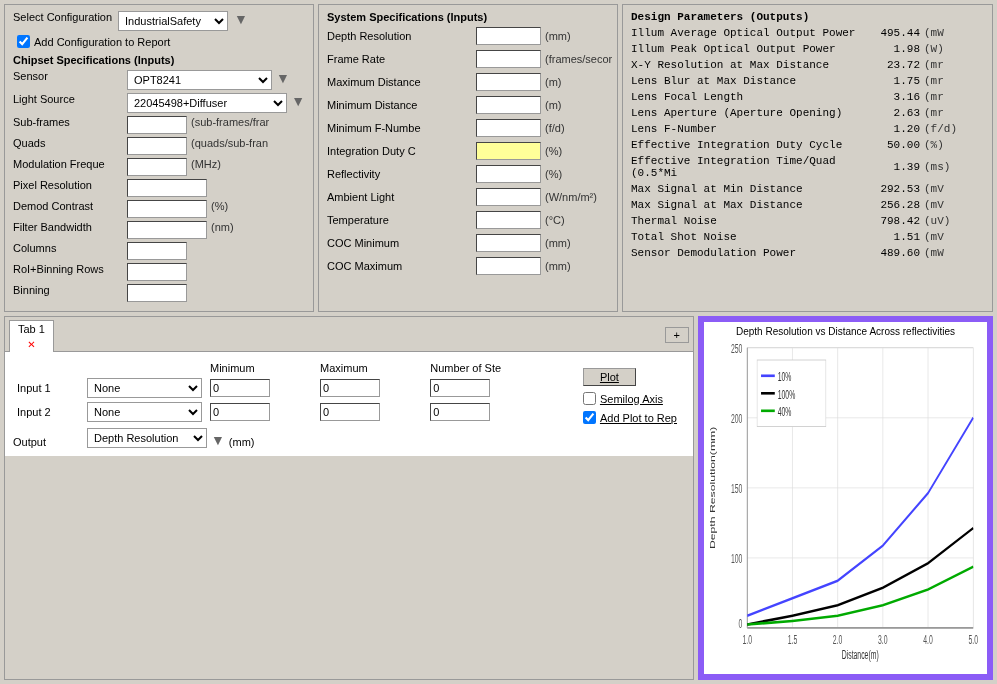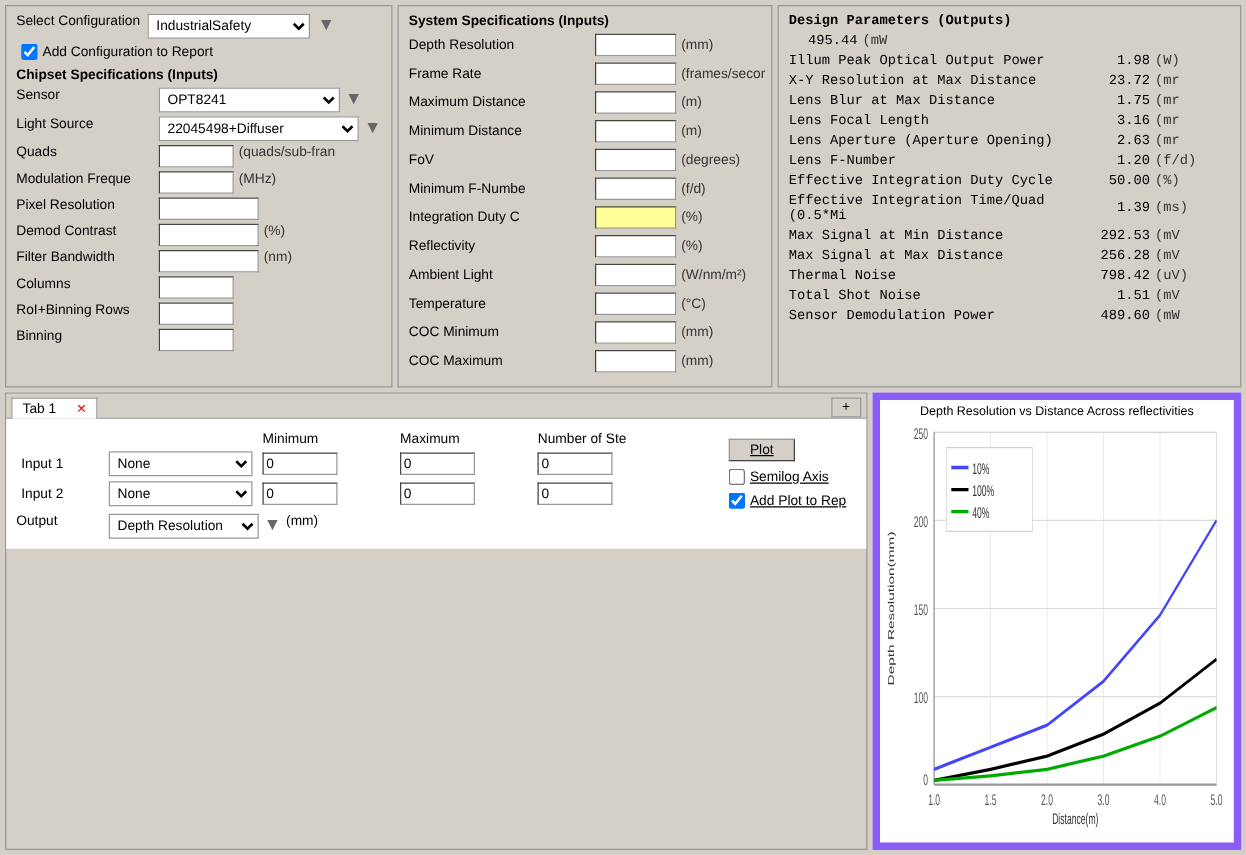--- a/index.html
+++ b/index.html
@@ -148,25 +148,26 @@
       padding: 2px 4px 0 4px;
       gap: 2px;
     }
     .tab {
       background: #d4d0c8;
       border: 1px solid #999;
       border-bottom: none;
       padding: 2px 8px;
       display: flex;
       align-items: center;
-      gap: 16px;
+      gap: 4px;
       cursor: pointer;
       font-size: 11px;
       position: relative;
       top: 1px;
+      flex-direction: column;
     }
     .tab.active {
       background: #fff;
       z-index: 1;
     }
     .tab-close {
       color: red;
       font-size: 10px;
       cursor: pointer;
     }
@@ -221,21 +222,21 @@
       font-size: 11px;
     }
     .check-row {
       display: flex;
       align-items: center;
       gap: 4px;
       font-size: 11px;
     }
     .output-row-bottom {
       display: flex;
-      align-items: flex-start;
+      align-items: flex-end;
       gap: 4px;
       margin-top: 4px;
       font-size: 11px;
     }
     .bottom-right {
       width: 295px;
       min-width: 295px;
       background: white;
       border: 6px solid #8b5cf6;
       padding: 4px;
@@ -253,21 +254,21 @@
 </head>
 <body>
 
 <div class="main-container">
 
   <div class="top-section">
 
     <div class="panel left-panel">
       <div class="select-config-row">
         <span>Select Configuration</span>
-        <select class="form-select" style="width:130px">
+        <select class="form-select" style="width:110px">
           <option>IndustrialSafety</option>
         </select>
         <span style="font-size:14px; cursor:pointer; color:#666;">▼</span>
       </div>
       <div class="checkbox-row">
         <input type="checkbox" checked="" style="">
         <span>Add Configuration to Report</span>
       </div>
       <div class="section-title">Chipset Specifications (Inputs)</div>
 
@@ -279,20 +280,25 @@
         <span style="font-size:14px; color:#666;">▼</span>
       </div>
       <div class="form-row">
         <span class="form-label">Light Source</span>
         <select class="form-select" style="width:175px">
           <option>22045498+Diffuser</option>
         </select>
         <span style="font-size:14px; color:#666;">▼</span>
       </div>
       <div class="form-row">
+        <span class="form-label">Sub-frames</span>
+        <input class="form-input" style="width: 60px;" type="text">
+        <span class="form-unit">(sub-frames/frar</span>
+      </div>
+      <div class="form-row">
         <span class="form-label">Quads</span>
         <input class="form-input" style="width: 60px;" type="text">
         <span class="form-unit">(quads/sub-fran</span>
       </div>
       <div class="form-row">
         <span class="form-label">Modulation Freque</span>
         <input class="form-input" style="width: 60px;" type="text">
         <span class="form-unit">(MHz)</span>
       </div>
       <div class="form-row">
@@ -339,25 +345,20 @@
         <span class="spec-label">Maximum Distance</span>
         <input class="spec-input" type="text" style="">
         <span class="spec-unit">(m)</span>
       </div>
       <div class="spec-row">
         <span class="spec-label">Minimum Distance</span>
         <input class="spec-input" type="text" style="">
         <span class="spec-unit">(m)</span>
       </div>
       <div class="spec-row">
-        <span class="spec-label">FoV</span>
-        <input class="spec-input" type="text" style="">
-        <span class="spec-unit">(degrees)</span>
-      </div>
-      <div class="spec-row">
         <span class="spec-label">Minimum F-Numbe</span>
         <input class="spec-input" type="text" style="">
         <span class="spec-unit">(f/d)</span>
       </div>
       <div class="spec-row">
         <span class="spec-label">Integration Duty C</span>
         <input class="spec-input" type="text" style="background: rgb(255, 255, 153);">
         <span class="spec-unit">(%)</span>
       </div>
       <div class="spec-row">
@@ -384,20 +385,21 @@
         <span class="spec-label">COC Maximum</span>
         <input class="spec-input" type="text" style="">
         <span class="spec-unit">(mm)</span>
       </div>
     </div>
 
     <div class="panel right-panel">
       <div class="section-title">Design Parameters (Outputs)</div>
       <div id="design-params-rows">
           <div class="output-row">
+      <span class="output-label">Illum Average Optical Output Power</span>
       <span class="output-value">495.44</span>
       <span class="output-unit">(mW</span>
     </div>
           <div class="output-row">
       <span class="output-label">Illum Peak Optical Output Power</span>
       <span class="output-value">1.98</span>
       <span class="output-unit">(W)</span>
     </div>
           <div class="output-row">
       <span class="output-label">X-Y Resolution at Max Distance</span>

